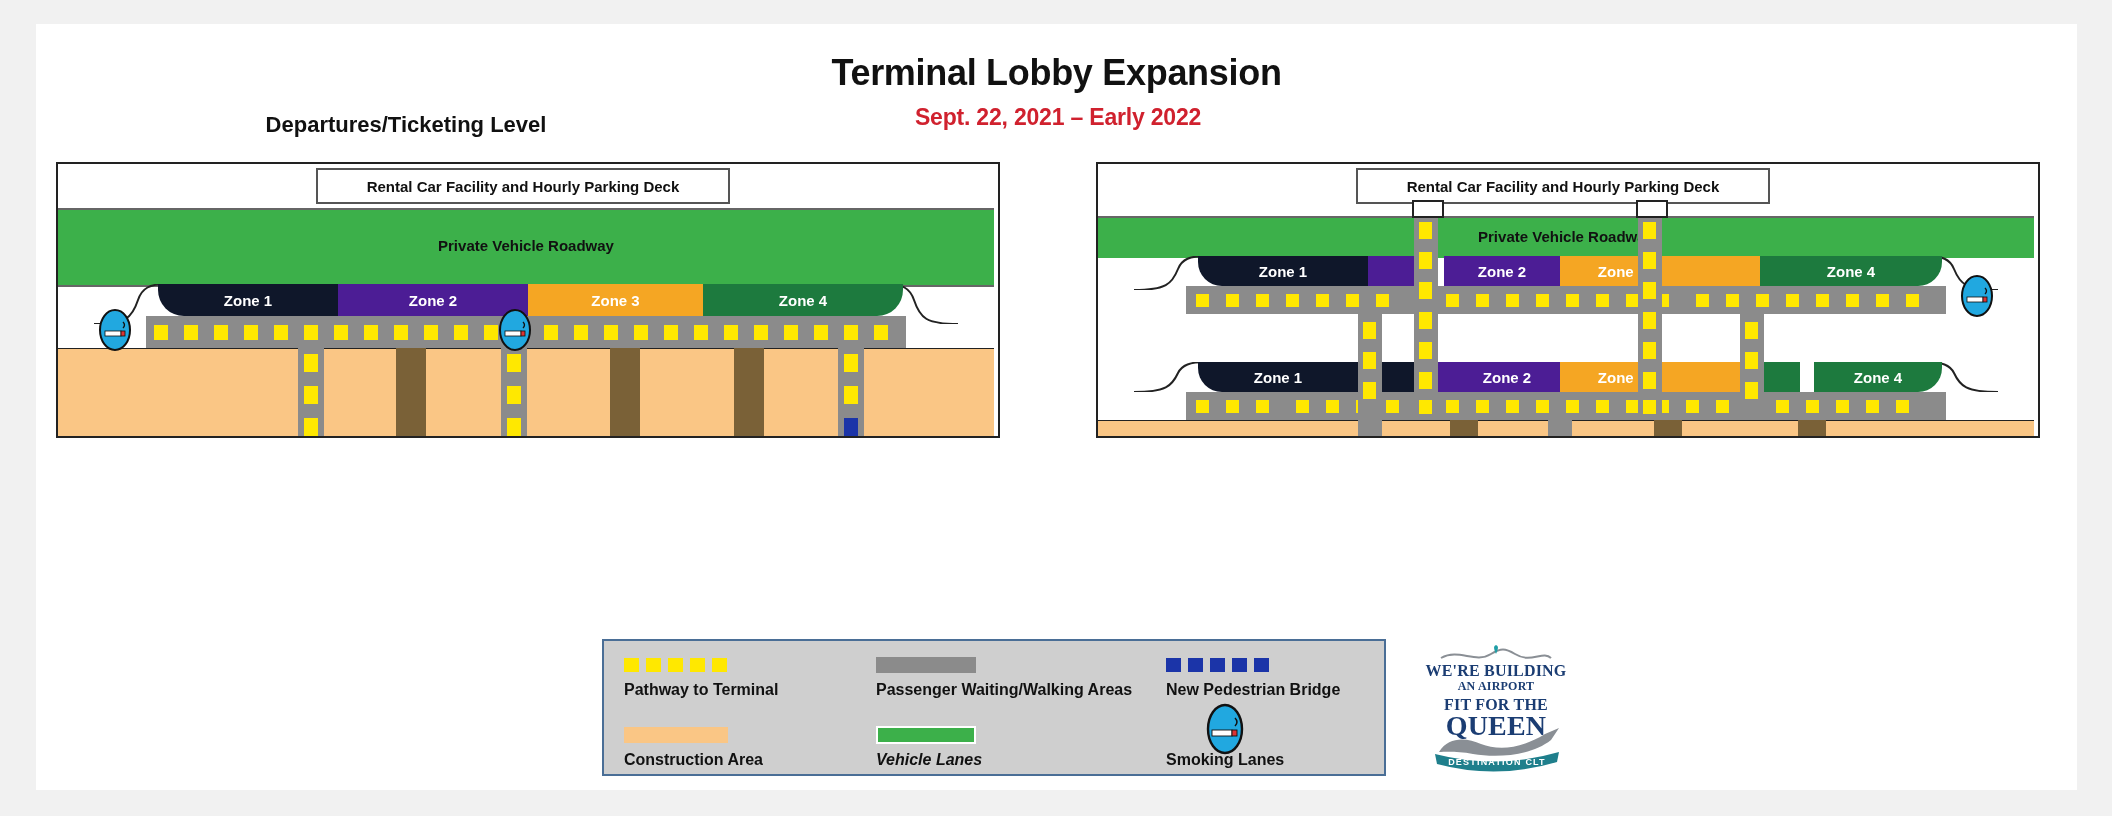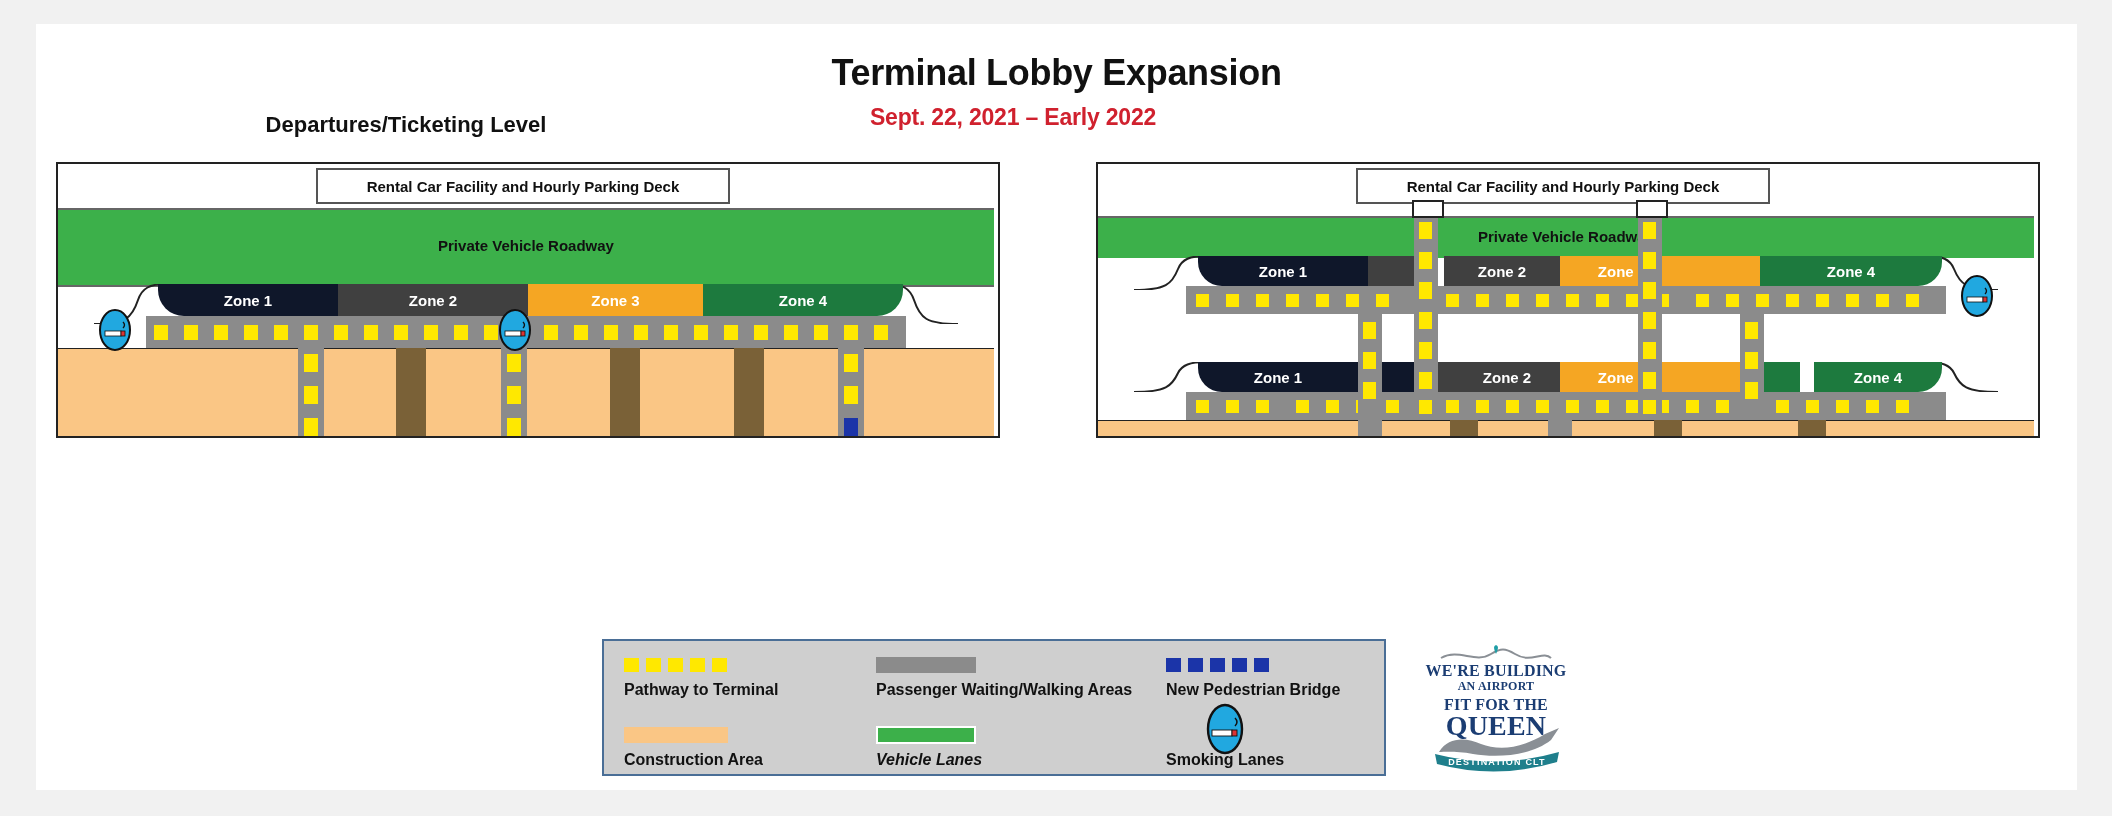--- a/index.html
+++ b/index.html
@@ -3,40 +3,40 @@
 <meta charset="utf-8">
 <style>
   html,body{margin:0;padding:0;background:#f1f1f1;}
   body{width:2112px;height:816px;font-family:"Liberation Sans",sans-serif;overflow:hidden;}
   .page{position:absolute;left:0;top:0;width:2112px;height:816px;background:#f1f1f1;}
   .card{position:absolute;left:36px;top:24px;width:2041px;height:766px;background:#ffffff;}
 
   .title{position:absolute;left:0;top:28px;width:2041px;text-align:center;
          font-size:36px;font-weight:bold;color:#111;letter-spacing:-0.3px;}
   .subtitle{position:absolute;left:0;top:80px;width:1954px;text-align:center;
-         font-size:23px;font-weight:bold;color:#d0212e;letter-spacing:-0.2px;}
+         font-size:23px;font-weight:bold;color:#d0212e;letter-spacing:-0.2px;padding-left:45px;}
 
   .panel-title{position:absolute;font-size:22px;font-weight:bold;color:#111;text-align:center;}
 
   .diagram{position:absolute;border:2px solid #222;background:#ffffff;overflow:hidden;}
 
   
   .b{position:absolute;}
 
   .roadway{background:#3cb04a;}
   .roadway-label{position:absolute;width:100%;text-align:center;font-size:15px;font-weight:bold;color:#111;line-height:1.05;}
 
   .rental{position:absolute;background:#ffffff;border:2px solid #555;
           display:flex;align-items:center;justify-content:center;
           font-size:15px;font-weight:bold;color:#111;z-index:6;}
 
   .zone{position:absolute;display:flex;align-items:center;justify-content:center;
         color:#fff;font-size:15px;font-weight:bold;}
   .z1{background:#0f172a;}
-  .z2{background:#404040;}
+  .z2{background:#4c1d95;}
   .z3{background:#f5a623;}
   .z4{background:#1d7a3e;}
 
   .walk{position:absolute;background:#8b8b8b;}
   .constr{position:absolute;background:#fac685;}
   .brown{position:absolute;background:#7a6137;}
 
   .dash{position:absolute;background:#ffe800;}
   .dashblue{position:absolute;background:#1b34a8;}
 

